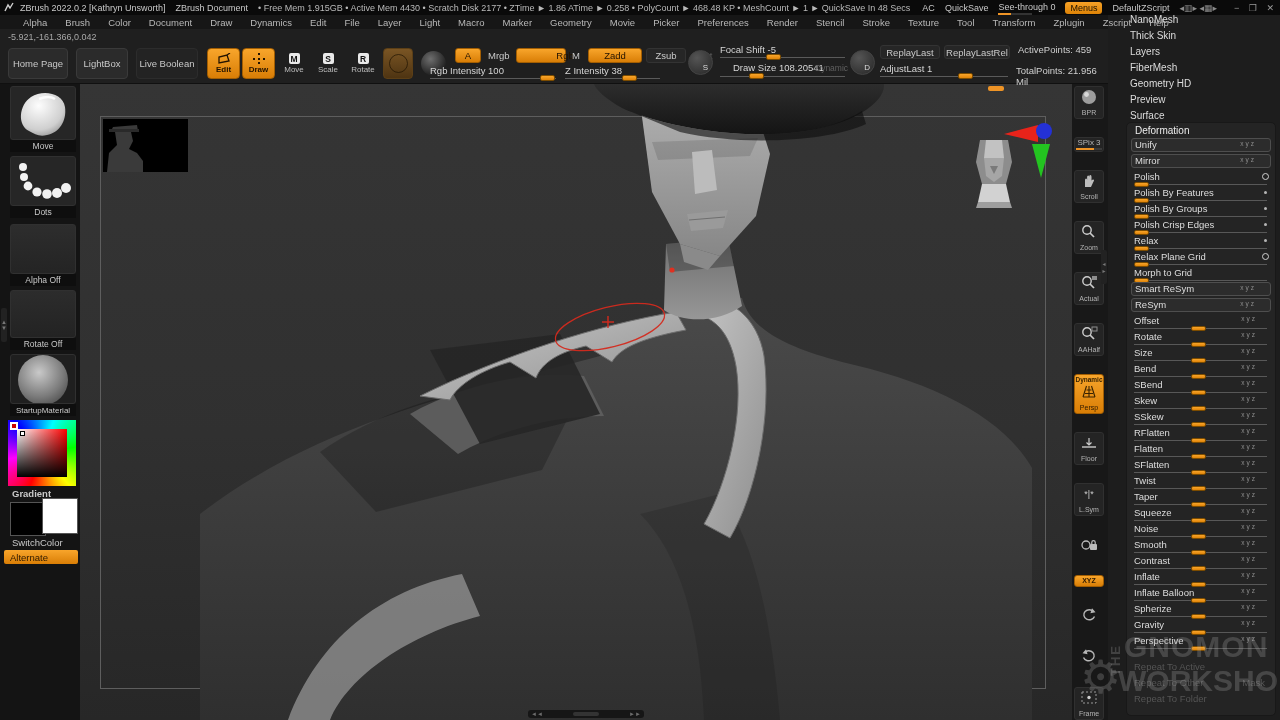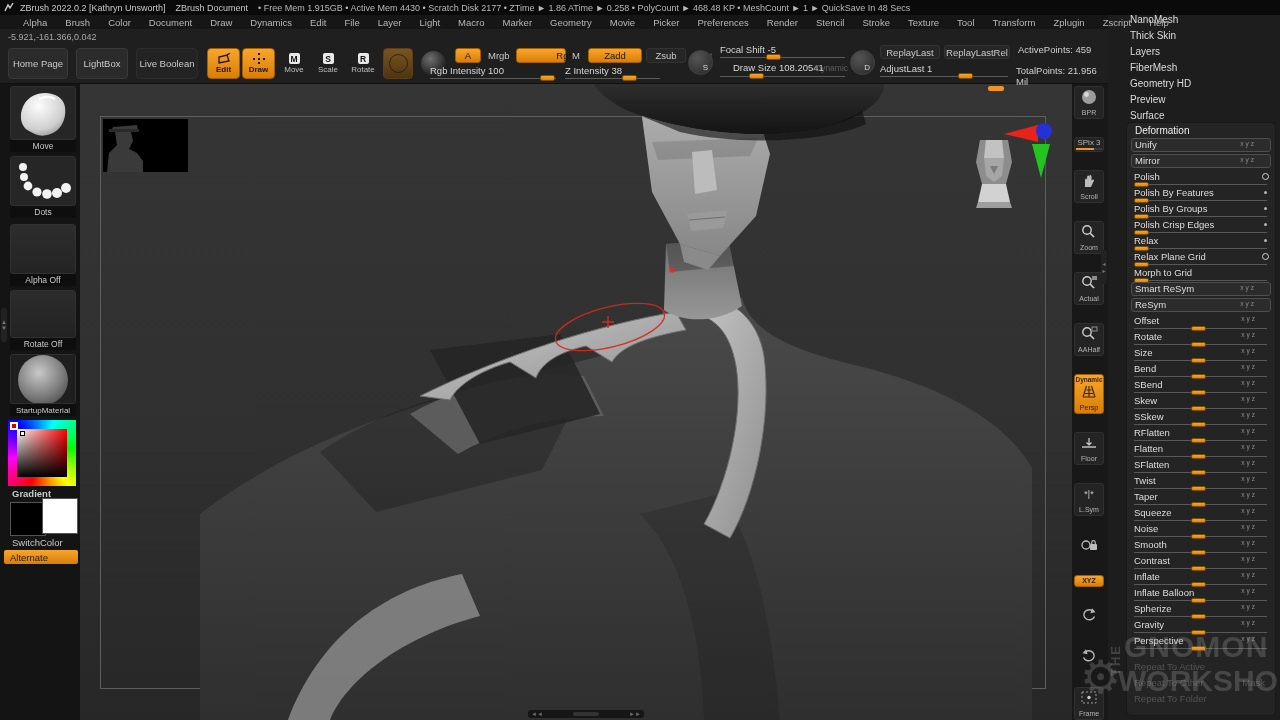--- a/index.html
+++ b/index.html
@@ -128,20 +128,37 @@
     <span style="margin:0 6px 0 4px; color:#ddd;">
       <svg width="10" height="10" viewBox="0 0 10 10">
           <path d="M1 9 L4 3 L6 6 L9 1" stroke="#cfcfcf" stroke-width="1.4" fill="none"></path>
         </svg>
     </span>
     <span>ZBrush 2022.0.2 [Kathryn Unsworth]</span>
     <span class="sep"></span>
     <span>ZBrush Document</span>
     <span class="sep"></span>
     <span class="stat">• Free Mem 1.915GB • Active Mem 4430 • Scratch Disk 2177 • ZTime ► 1.86 ATime ► 0.258 • PolyCount ► 468.48 KP • MeshCount ► 1 ► QuickSave In 48 Secs</span>
+    <div class="tb-right">
+      <span>AC</span>
+      <span>QuickSave</span>
+      <span class="seethrough">
+        <span>See-through 0</span>
+        <span class="mini-track"></span>
+        <span class="mini-fill"></span>
+      </span>
+      <span class="chip-orange">Menus</span>
+      <span>DefaultZScript</span>
+      <span style="color:#8a8a8a;">◂▥▸ ◂▦▸</span>
+      <span class="win-glyphs">
+        <span>−</span>
+        <span>❐</span>
+        <span>✕</span>
+      </span>
+    </div>
   </div>
 
   <div id="menubar" class="abs">
       <span class="menu-item">Alpha</span>
       <span class="menu-item">Brush</span>
       <span class="menu-item">Color</span>
       <span class="menu-item">Document</span>
       <span class="menu-item">Draw</span>
       <span class="menu-item">Dynamics</span>
       <span class="menu-item">Edit</span>

